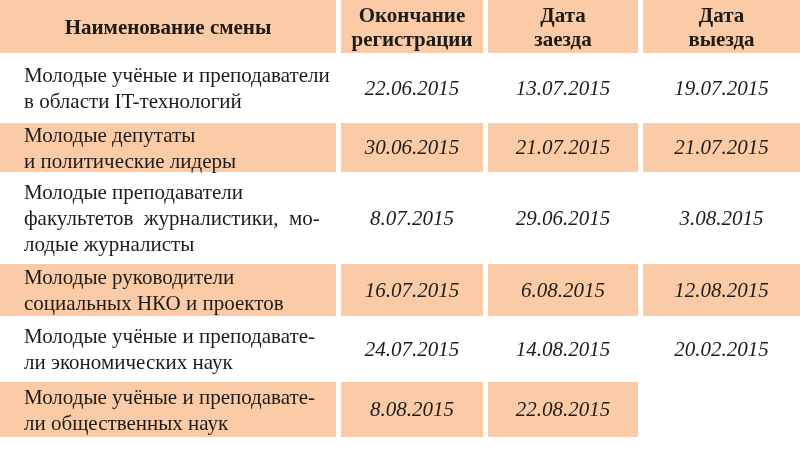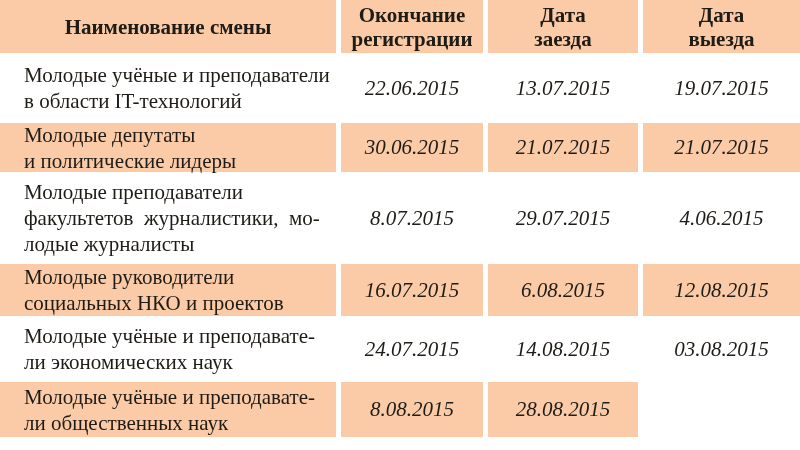--- a/index.html
+++ b/index.html
@@ -82,34 +82,34 @@
     <div class="cell peach name">Молодые депутаты
 и политические лидеры</div>
     <div class="cell peach date">30.06.2015</div>
     <div class="cell peach date">21.07.2015</div>
     <div class="cell peach date">21.07.2015</div>
 
     <div class="cell name">Молодые преподаватели
 факультетов  журналистики,  мо-
 лодые журналисты</div>
     <div class="cell date">8.07.2015</div>
-    <div class="cell date">29.07.2015</div>
-    <div class="cell date">4.06.2015</div>
+    <div class="cell date">29.06.2015</div>
+    <div class="cell date">3.08.2015</div>
 
     <div class="cell peach name">Молодые руководители
 социальных НКО и проектов</div>
     <div class="cell peach date">16.07.2015</div>
     <div class="cell peach date">6.08.2015</div>
     <div class="cell peach date">12.08.2015</div>
 
     <div class="cell name">Молодые учёные и преподавате-
 ли экономических наук</div>
     <div class="cell date">24.07.2015</div>
     <div class="cell date">14.08.2015</div>
-    <div class="cell date">03.08.2015</div>
+    <div class="cell date">20.02.2015</div>
 
     <div class="cell peach name">Молодые учёные и преподавате-
 ли общественных наук</div>
     <div class="cell peach date">8.08.2015</div>
-    <div class="cell peach date">28.08.2015</div>
+    <div class="cell peach date">22.08.2015</div>
 
   </div>
 </div>
 
 </body></html>

